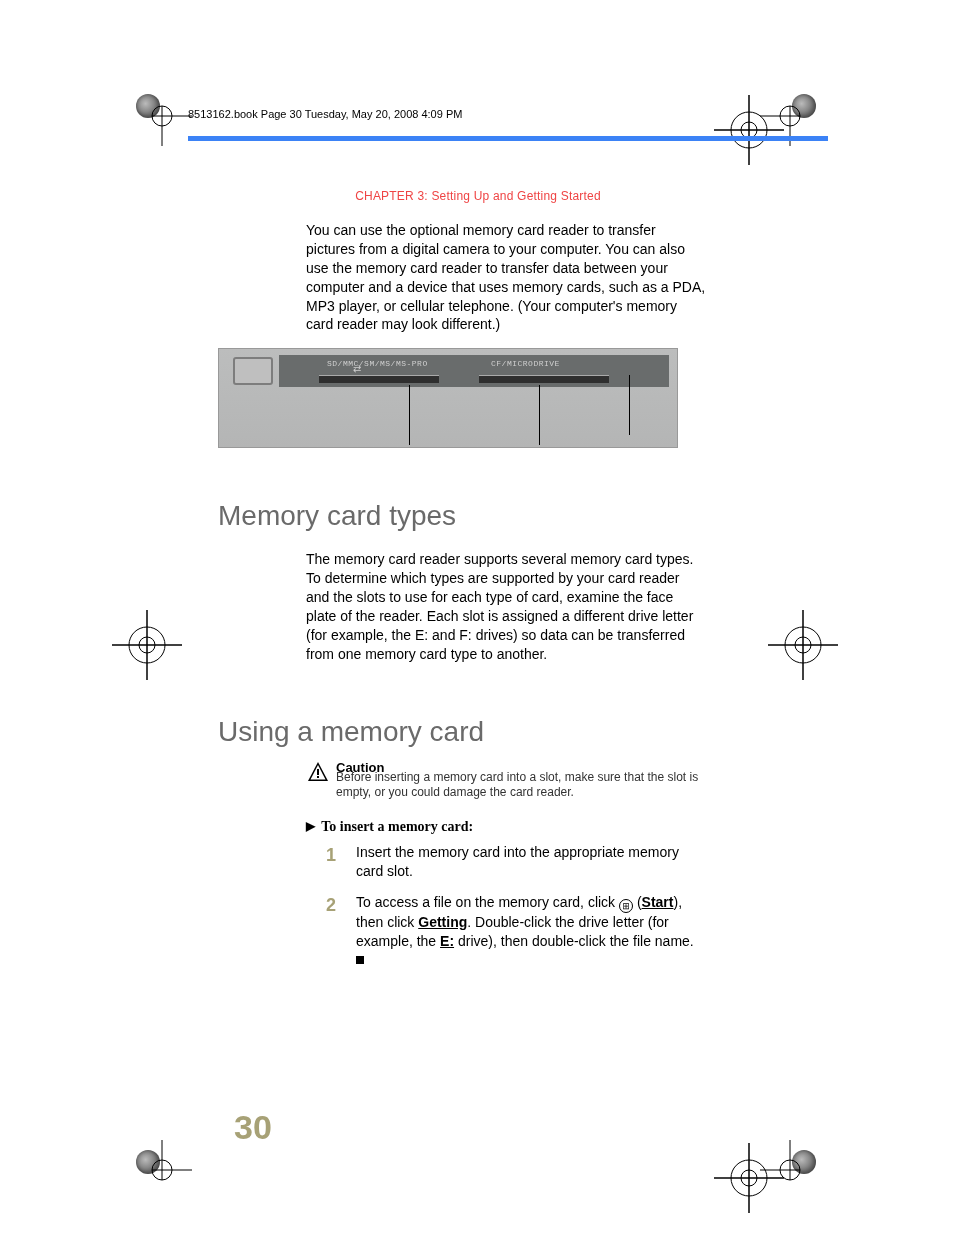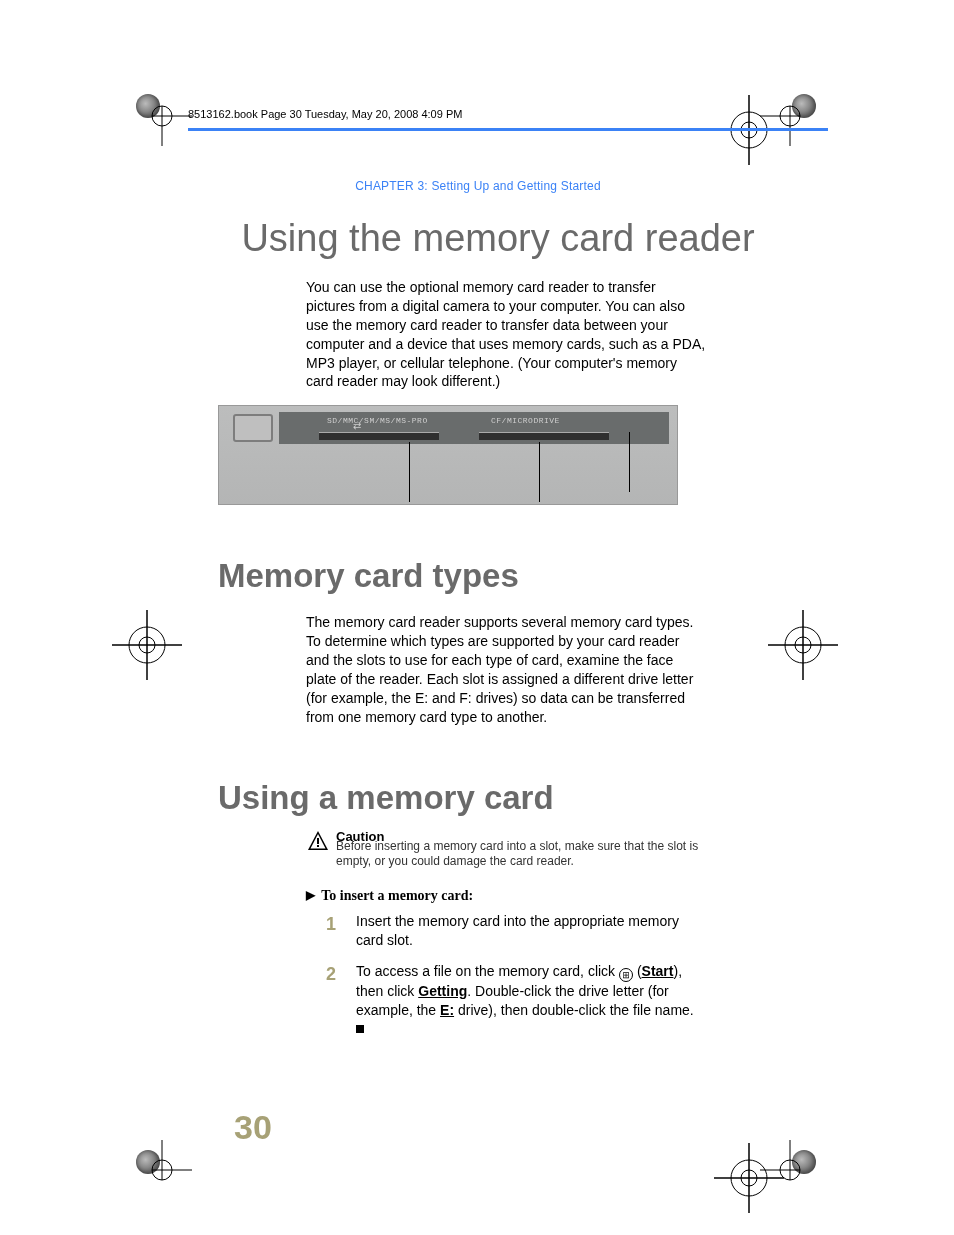--- a/index.html
+++ b/index.html
@@ -46,30 +46,30 @@
 
   .page {
     position: absolute;
     left: 178px;
     top: 108px;
     width: 600px;
   }
   .run-head {
     font-size: 11px;
     color: #000;
-    border-bottom: 3px solid #3b82f6;
-    padding-bottom: 8px;
+    border-bottom: 5px solid #3b82f6;
+    padding-bottom: 16px;
     width: 640px;
     margin-left: 10px;
     font-family: Arial, sans-serif;
   }
   .chapter-line {
     text-align: center;
     font-size: 12px;
-    color: #3b82f6;
+    color: #ef4444;
     margin-top: 48px;
     font-family: 'Arial Narrow', Arial, sans-serif;
     letter-spacing: 0.2px;
   }
   h1.section-title {
     color: #6a6a6a;
     font-weight: 300;
     font-size: 38px;
     margin-top: 24px;
     margin-left: 40px;
@@ -136,22 +136,22 @@
     position: absolute;
     width: 1px;
     background: #000;
     height: 60px;
   }
   .figure .c1 { left: 190px; top: 36px; }
   .figure .c2 { left: 320px; top: 36px; }
   .figure .c3 { left: 410px; top: 26px; }
   h2.subhead {
     color: #6a6a6a;
-    font-weight: 700;
-    font-size: 33px;
+    font-weight: 400;
+    font-size: 28px;
     margin-top: 52px;
     margin-left: 40px;
     font-family: 'Segoe UI Light','Myriad Pro',Arial,sans-serif;
   }
   .caution-box {
     margin-left: 128px;
     margin-top: 12px;
     width: 400px;
     font-size: 12px;
     font-family: 'Segoe UI', Arial, sans-serif;
@@ -300,21 +300,20 @@
       <circle cx="30" cy="30" r="10" fill="none" stroke="#000"></circle>
     </svg>
 </div>
 
 <div class="page">
 
   <div class="run-head">8513162.book  Page 30  Tuesday, May 20, 2008  4:09 PM</div>
 
   <div class="chapter-line">CHAPTER 3: Setting Up and Getting Started</div>
 
-  <h1 class="section-title">Using the memory card reader</h1>
 
   <div class="body-block">You can use the optional memory card reader to transfer pictures from a digital camera to your computer. You can also use the memory card reader to transfer data between your computer and a device that uses memory cards, such as a PDA, MP3 player, or cellular telephone. (Your computer's memory card reader may look different.)</div>
 
   <div class="figure">
     <div class="power"></div>
     <div class="front">
       <div class="arrows">⇄</div>
       <div class="lbl lbl1">SD/MMC/SM/MS/MS-PRO</div>
       <div class="lbl lbl2">CF/MICRODRIVE</div>
       <div class="slot slot1"></div>

